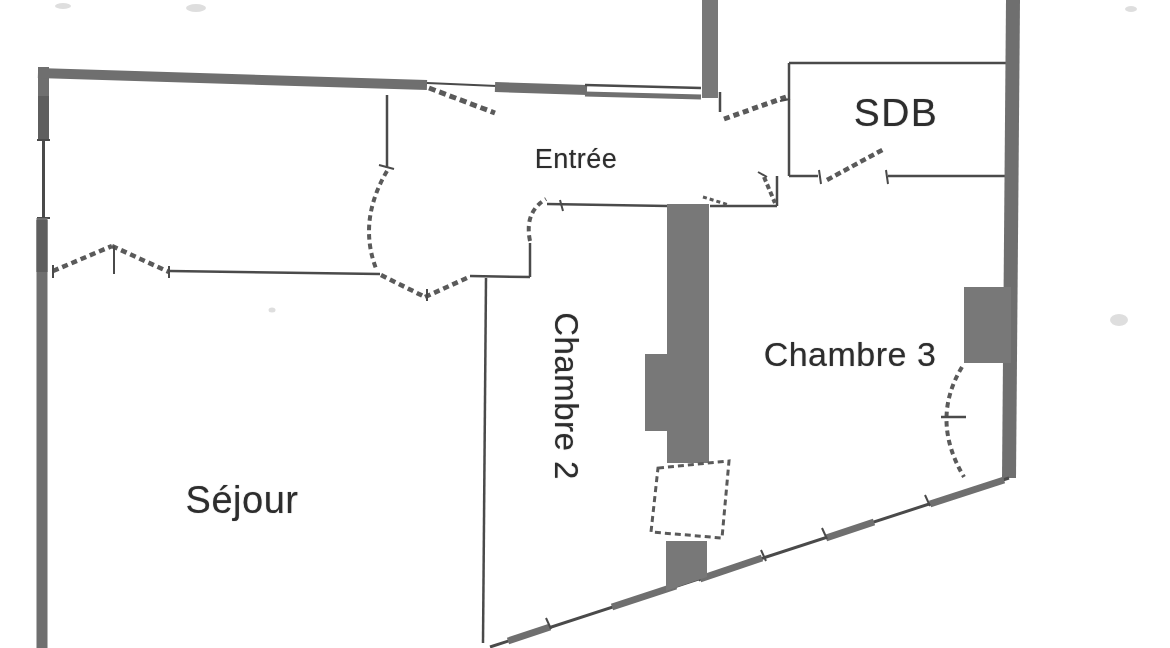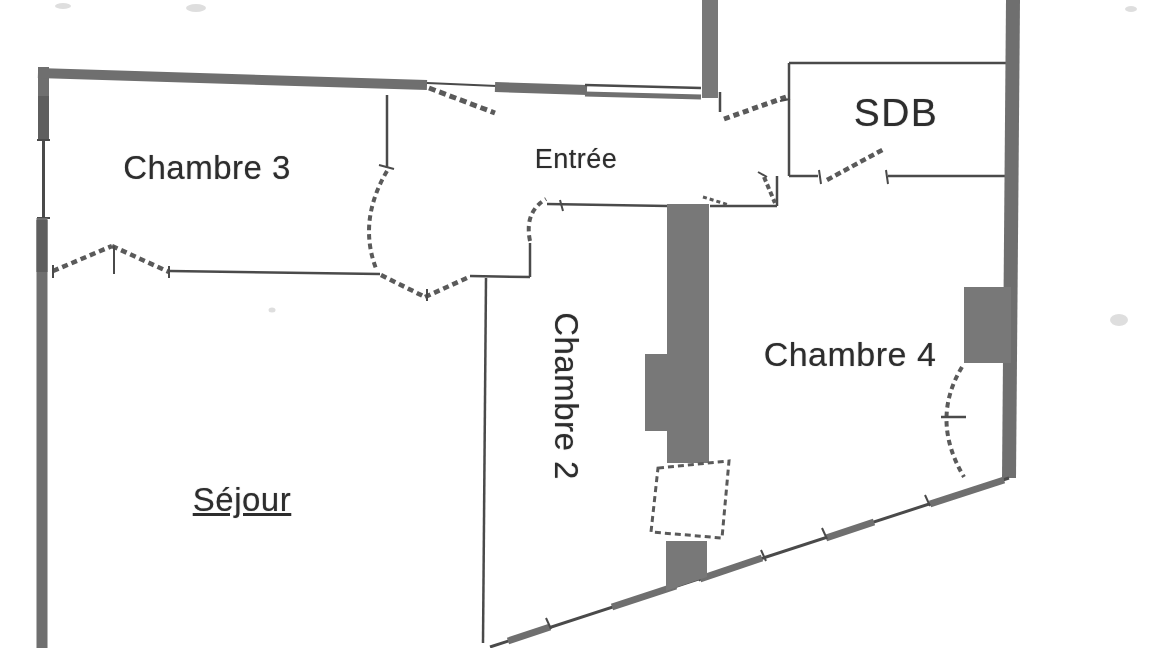--- a/index.html
+++ b/index.html
@@ -26,21 +26,21 @@
     white-space:nowrap;
     transform:translate(-50%,-50%);
     text-shadow:0 0 1px rgba(45,45,45,.55);
     letter-spacing:.5px;
   }
   .lbl-chambre3{left:207px;top:168px;font-size:33px;}
   .lbl-entree  {left:576px;top:159px;font-size:27px;}
   .lbl-sdb     {left:896px;top:113px;font-size:39px;letter-spacing:1.5px;}
   .lbl-chambre2{left:566px;top:396px;font-size:33px;transform:translate(-50%,-50%) rotate(90deg);}
   .lbl-chambre1{left:850px;top:354px;font-size:34px;}
-  .lbl-sejour  {left:242px;top:500px;font-size:33px;text-decoration:underline;}
+  .lbl-sejour  {left:242px;top:500px;font-size:38px;}
 </style>
 </head>
 <body>
 
 <div class="stage">
 
   <svg viewBox="0 0 1170 648" aria-hidden="true">
 
     <g>
       <ellipse class="speck" cx="63" cy="6" rx="8" ry="3"></ellipse>
@@ -167,20 +167,19 @@
     <g>
       <rect class="duct" x="964" y="287" width="47" height="76"></rect>
     </g>
     <g>
       <path class="door" stroke-width="4" stroke-dasharray="5.5 4" d="M962,367 Q930,420 964,477"></path>
       <path class="line" stroke-width="2.5" d="M941,417 L966,417"></path>
     </g>
 
   </svg>
 
-  <div class="room-label lbl-chambre3">Chambre 3</div>
   <div class="room-label lbl-entree">Entrée</div>
   <div class="room-label lbl-sdb">SDB</div>
   <div class="room-label lbl-chambre2">Chambre 2</div>
-  <div class="room-label lbl-chambre1">Chambre 4</div>
+  <div class="room-label lbl-chambre1">Chambre 3</div>
   <div class="room-label lbl-sejour">Séjour</div>
 
 </div>
 
 </body></html>

